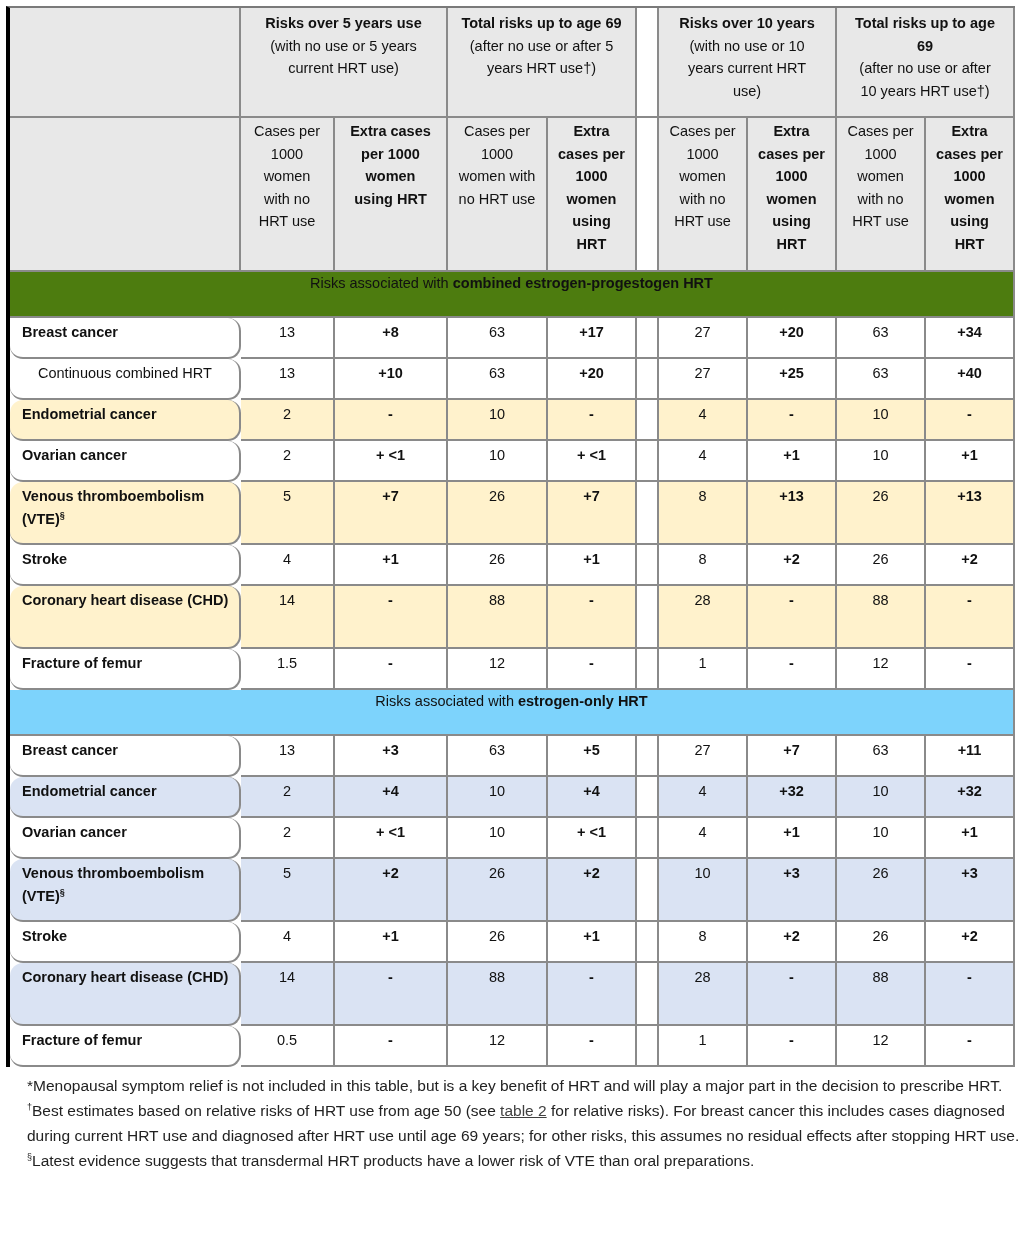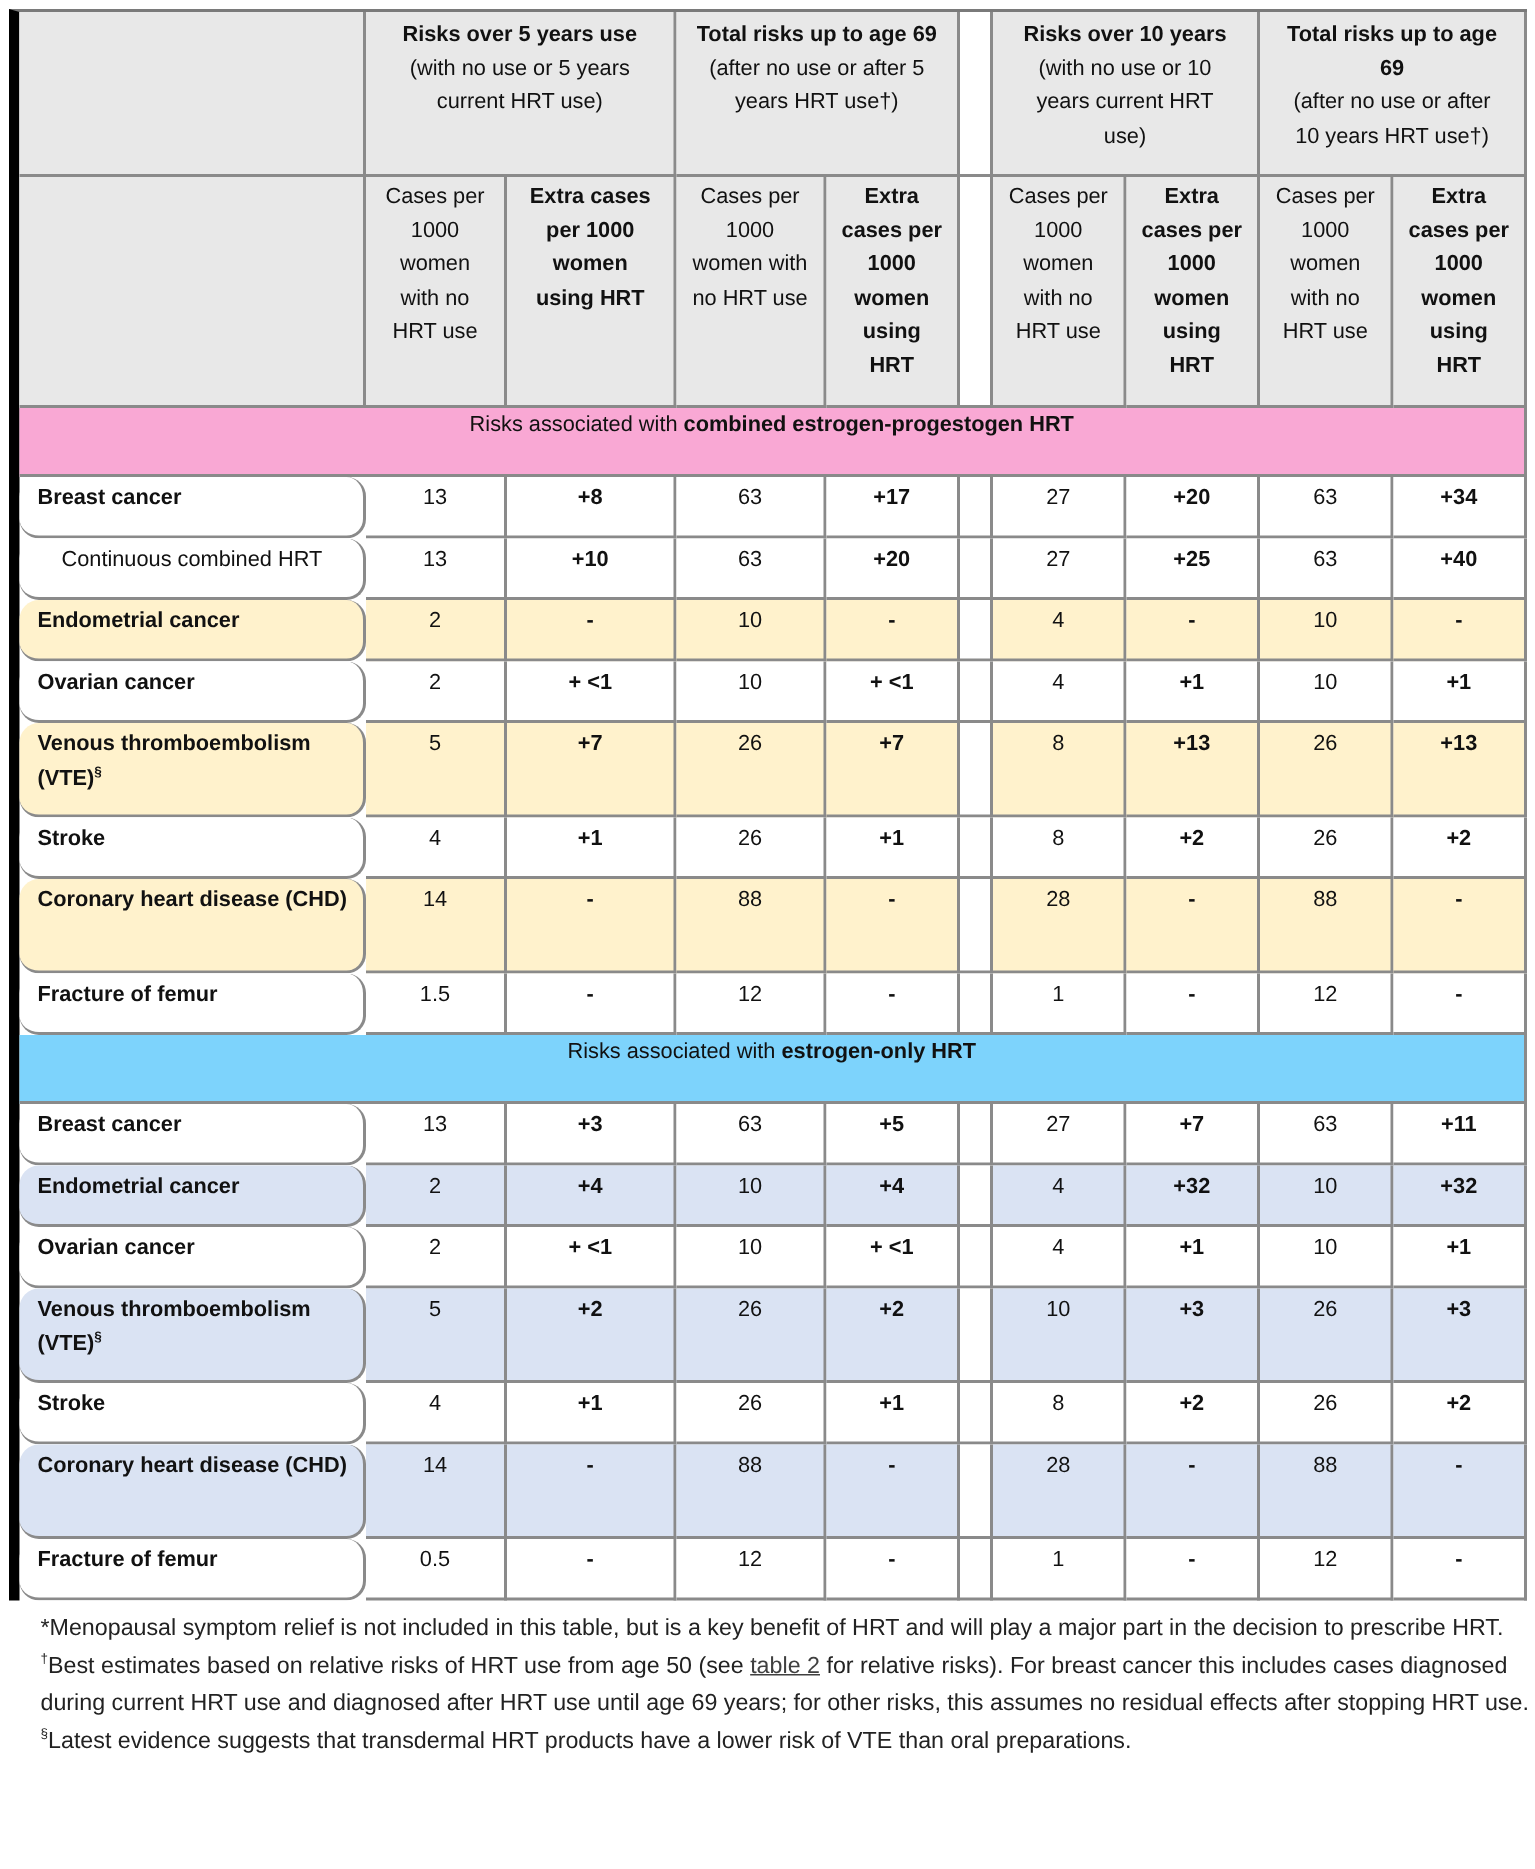--- a/index.html
+++ b/index.html
@@ -9,37 +9,37 @@
     color: #111;
   }
   .wrap { position: absolute; left: 6px; top: 6px; width: 1013px; }
   table.risk {
     border-collapse: separate;
     border-spacing: 0;
     width: 890px;
     table-layout: fixed;
     font-size: 14.5px;
     border-top: 2px solid #7a7a7a;
-    border-left: 7px solid #000000;
+    border-left: 4px solid #000000;
   }
   table.risk td, table.risk th {
     border-right: 2px solid #8a8a8a;
     border-bottom: 2px solid #8a8a8a;
     padding: 0;
     vertical-align: top;
     text-align: center;
     line-height: 22.5px;
   }
   .hdr { background: #e8e8e8; font-weight: normal; }
   .hdr .b { font-weight: bold; }
   .hdr-group { height: 104px; padding-top: 4px !important; }
   .hdr-sub { height: 150px; padding-top: 2px !important; }
   .gap { background: #ffffff; }
   .hdr .gap, td.gap { background: #ffffff; }
-  .sec-combined td { background: #f9a8d4; height: 44px; vertical-align: middle; text-align: center; }
+  .sec-combined td { background: #4d7c0f; height: 44px; vertical-align: middle; text-align: center; }
   .sec-estrogen td { background: #7dd3fc; height: 44px; vertical-align: middle; text-align: center; }
   .label { text-align: left !important; padding-left: 12px !important; font-weight: bold; border-radius: 13px; }
   .label.sub { font-weight: normal; padding-left: 28px !important; }
   .num { font-weight: normal; }
   .extra { font-weight: bold; }
   tr.row td { padding-top: 3px; }
   tr.h1 td { height: 36px; }
   tr.h2 td { height: 58px; }
   tr.white td { background: #ffffff; }
   tr.ytint td { background: #fff2cc; }

